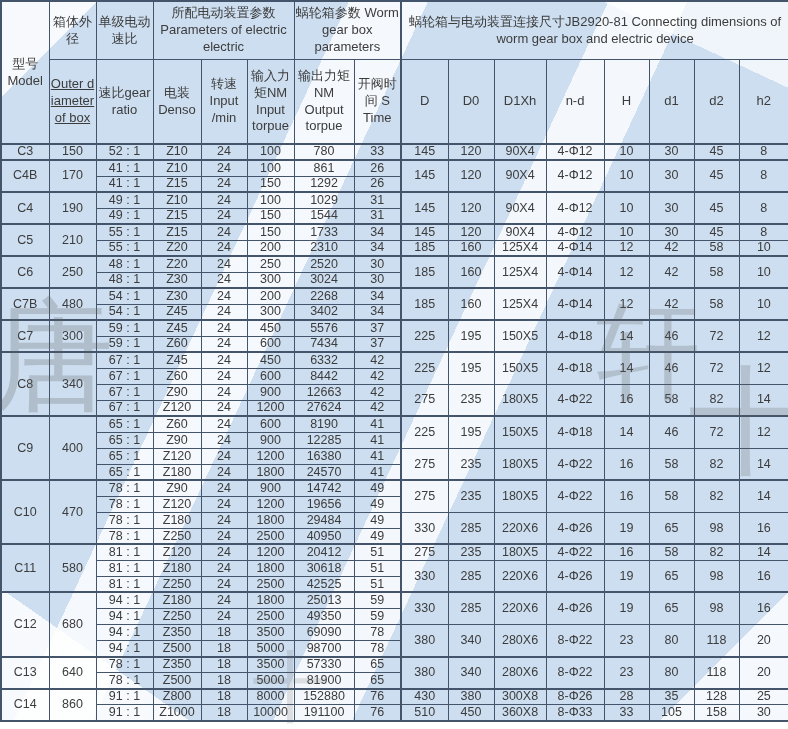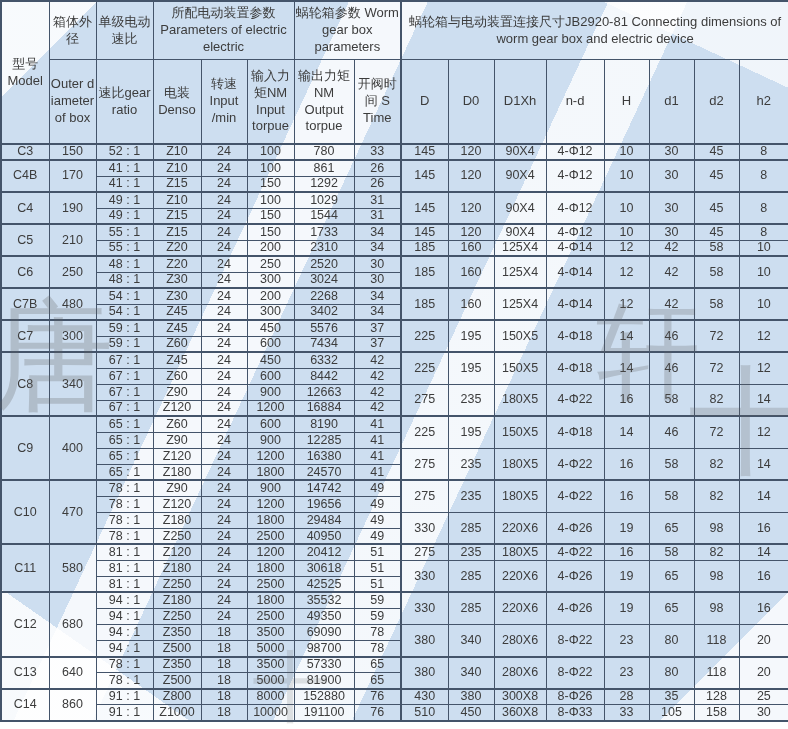--- a/index.html
+++ b/index.html
@@ -30,21 +30,21 @@
     background:transparent;
     overflow:hidden;
   }
   thead th{font-weight:normal;font-size:13px;line-height:1.3;}
   thead tr.h1 th{height:57px;}
   thead tr.h2 th{height:83px;border-bottom-width:2px;}
   tbody td{font-size:12.5px;line-height:1.05;}
   tbody tr{height:16px;}
   tr.grp td{border-top-width:2px;}
   td.sec,th.sec{border-left-width:2px;margin-left:32px;}
-  .brk{word-break:break-all;}
+  .brk{word-break:break-all;text-decoration:underline;}
   .wm{
     position:absolute;z-index:2;
     color:#606060;pointer-events:none;
     font-family:"DejaVu Sans",sans-serif;
     line-height:1;user-select:none;
   }
   #wm1{left:-8px;top:295px;font-size:122px;opacity:.26;}
   #wm2{left:596px;top:300px;font-size:104px;opacity:.24;}
   #wm3{left:688px;top:362px;font-size:118px;opacity:.22;}
   #wm4{left:252px;top:648px;font-size:78px;opacity:.16;}
@@ -325,21 +325,21 @@
           <td rowspan="2">16</td>
           <td rowspan="2">58</td>
           <td rowspan="2">82</td>
           <td rowspan="2">14</td>
         </tr>
         <tr>
           <td>67 : 1</td>
           <td>Z120</td>
           <td>24</td>
           <td>1200</td>
-          <td>16884</td>
+          <td>27624</td>
           <td>42</td>
         </tr>
         <tr class="grp">
           <td rowspan="4">C9</td>
           <td rowspan="4">400</td>
           <td>65 : 1</td>
           <td>Z60</td>
           <td>24</td>
           <td>600</td>
           <td>8190</td>
@@ -477,21 +477,21 @@
           <td>42525</td>
           <td>51</td>
         </tr>
         <tr class="grp">
           <td rowspan="4">C12</td>
           <td rowspan="4">680</td>
           <td>94 : 1</td>
           <td>Z180</td>
           <td>24</td>
           <td>1800</td>
-          <td>35532</td>
+          <td>25013</td>
           <td>59</td>
           <td rowspan="2" class="sec">330</td>
           <td rowspan="2">285</td>
           <td rowspan="2">220X6</td>
           <td rowspan="2">4-Φ26</td>
           <td rowspan="2">19</td>
           <td rowspan="2">65</td>
           <td rowspan="2">98</td>
           <td rowspan="2">16</td>
         </tr>

